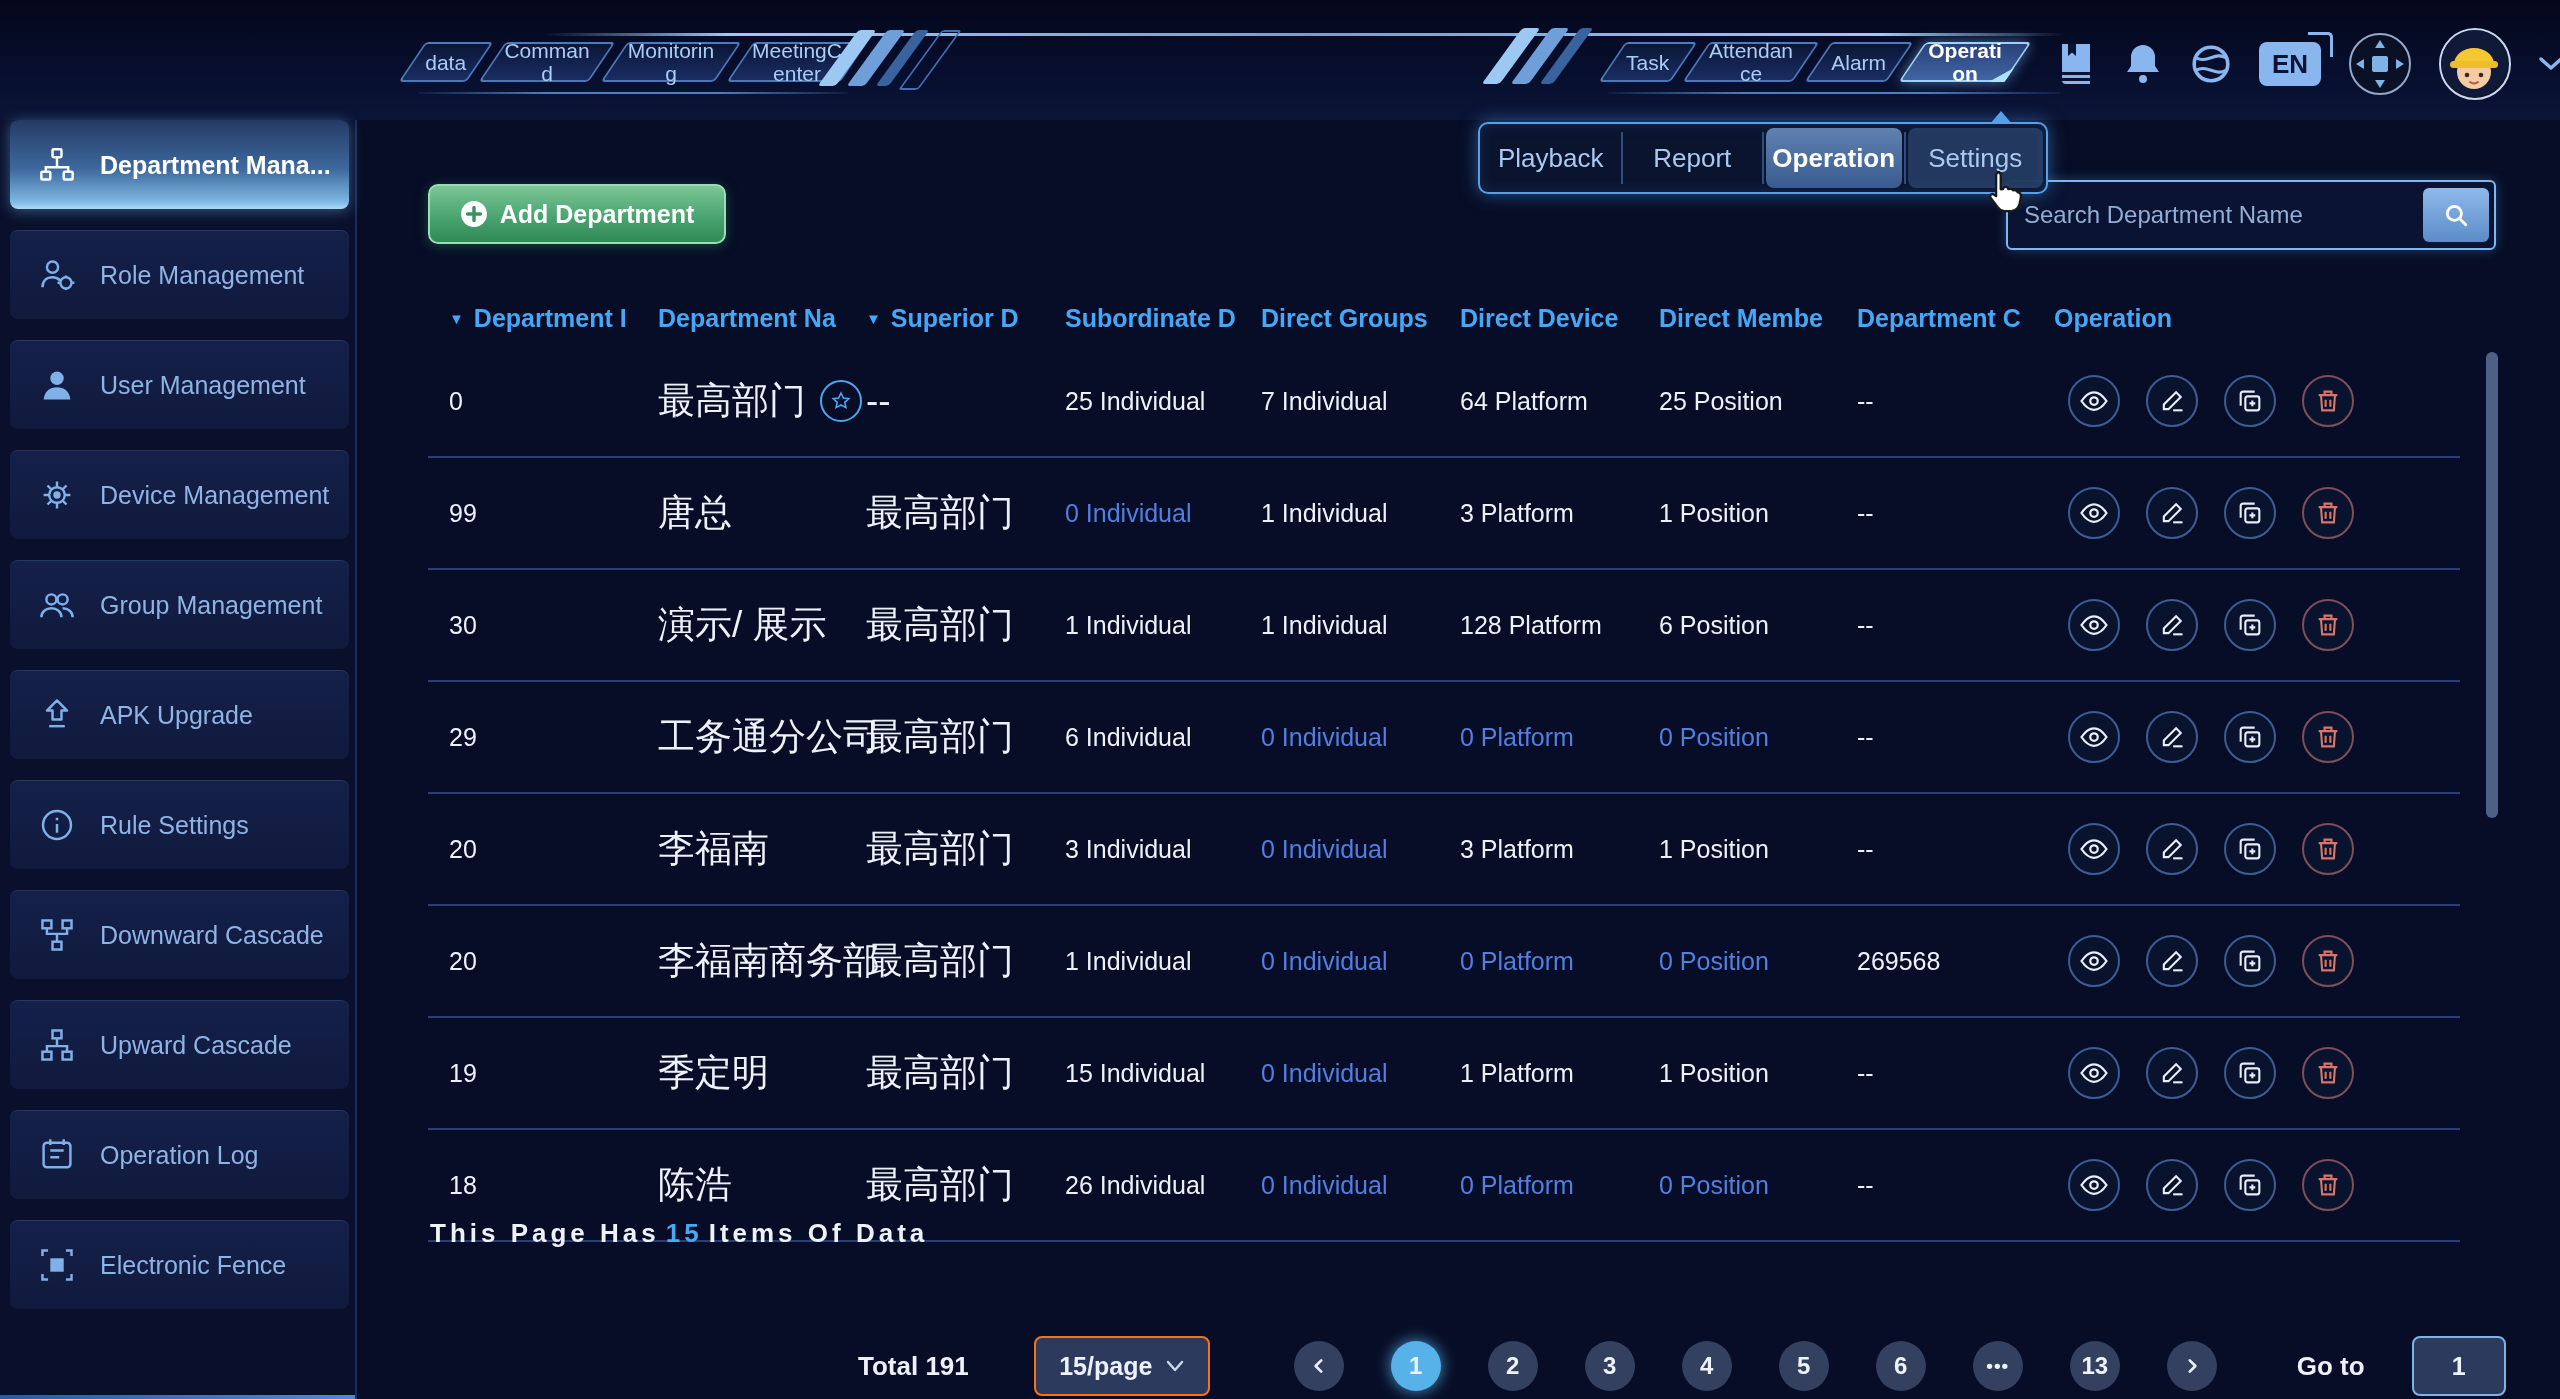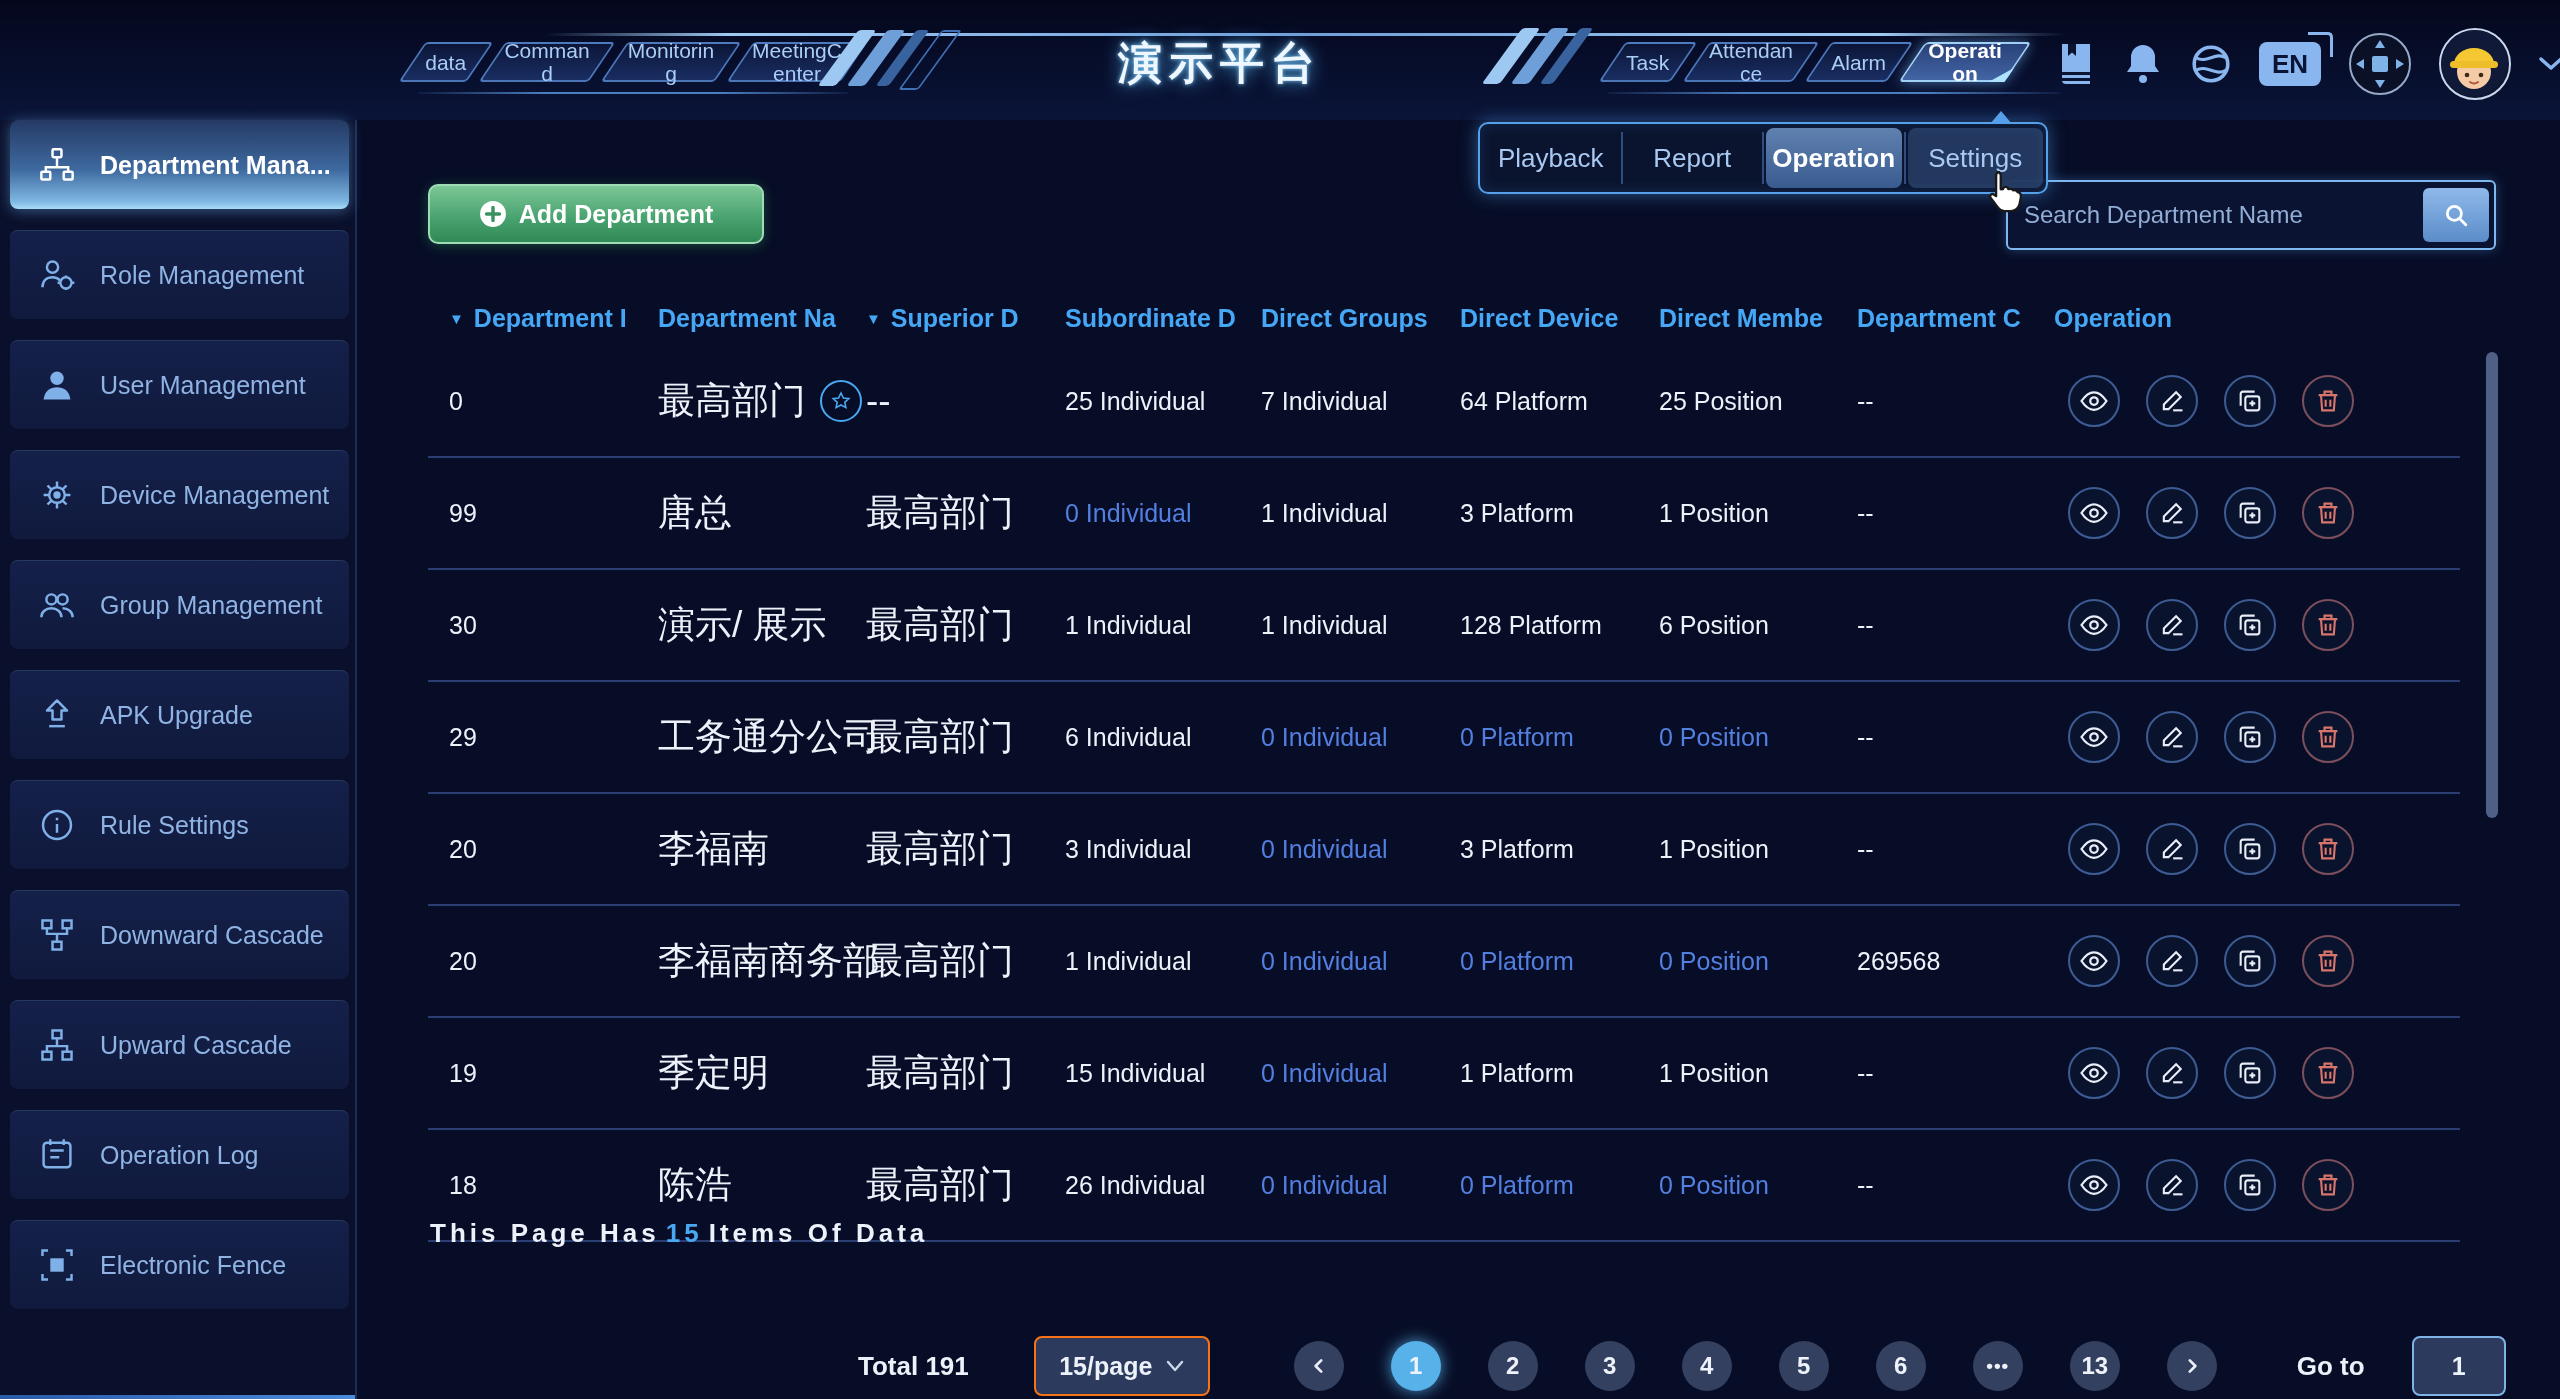--- a/index.html
+++ b/index.html
@@ -86,21 +86,21 @@
          background:linear-gradient(180deg,#15204a 0%,#101a3d 100%);border-top:1px solid #26395f;}
   .side-item:first-child{}
   .side-item .ic{width:38px;height:38px;color:#7fb0e8;flex:0 0 auto;display:flex;}
   .side-item .lbl{font-size:25px;color:#8fb4e4;}
   .side-item.active{background:linear-gradient(180deg,#253b66 0%,#3e699f 55%,#7fb9e2 92%,#aadcf7 100%);
          box-shadow:0 2px 14px rgba(110,180,240,.45);}
   .side-item.active .lbl{color:#fff;font-weight:bold;}
   .side-item.active .ic{color:#fff;}
 
   
-  .add-btn{position:absolute;left:428px;top:184px;width:336px;height:60px;border-radius:10px;cursor:pointer;
+  .add-btn{position:absolute;left:428px;top:184px;width:298px;height:60px;border-radius:10px;cursor:pointer;
          background:linear-gradient(180deg,#7cc795 0%,#4aa471 55%,#2f8a55 100%);border:2px solid #9fdcb6;
          color:#fff;font-size:25px;font-weight:bold;display:flex;align-items:center;justify-content:center;gap:12px;
          box-shadow:0 2px 12px rgba(40,130,80,.5);font-family:"Liberation Sans",sans-serif;}
 
   .table{position:absolute;left:428px;top:290px;width:2032px;}
   .thead,.trow{display:grid;grid-template-columns:230px 208px 199px 196px 199px 199px 198px 197px 1fr;
          align-items:center;}
   .thead{height:56px;font-weight:bold;color:#45a7f5;font-size:25px;}
   .hcell{display:flex;align-items:center;gap:10px;}
   .hcell:first-child,.trow .cell:first-child{padding-left:21px;}
@@ -165,21 +165,20 @@
         </div>
     </div>
 
     <div class="stripes stripes-left">
       <div class="bar b1"></div>
         <div class="bar b2"></div>
         <div class="bar b3"></div>
         <div class="bar outline"></div>
     </div>
 
-    <div class="brand-title">演示平台</div>
 
     <div class="stripes stripes-right">
       <div class="bar b1"></div>
         <div class="bar b2"></div>
         <div class="bar b3"></div>
     </div>
 
     <div class="tabs tabs-right">
       <div class="nav-tab">
           <span class="lbl">Task</span>

